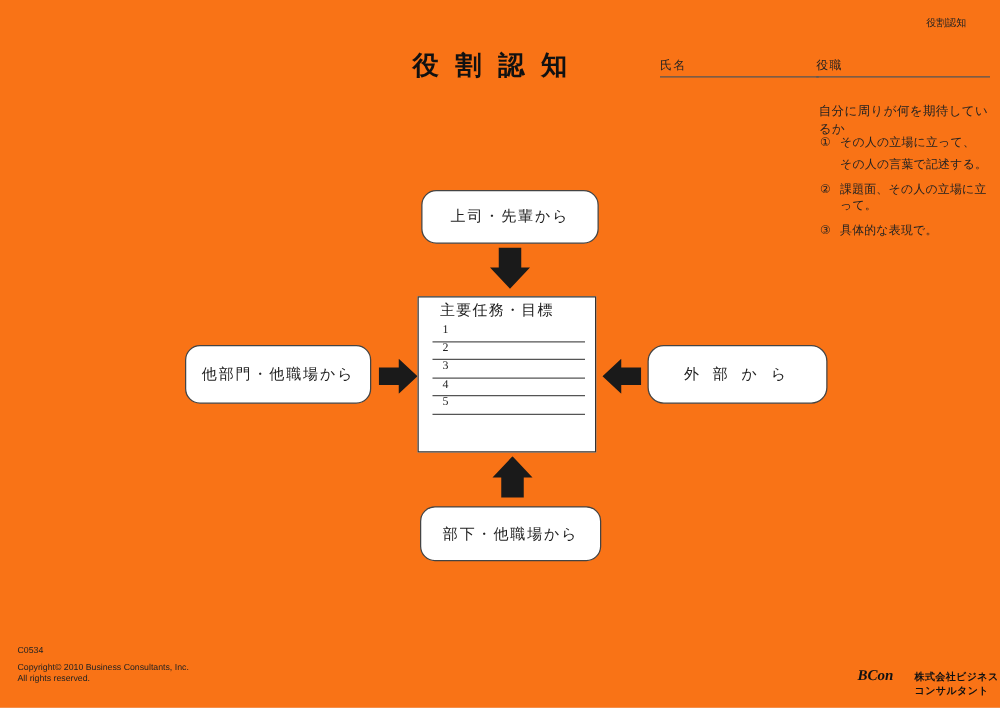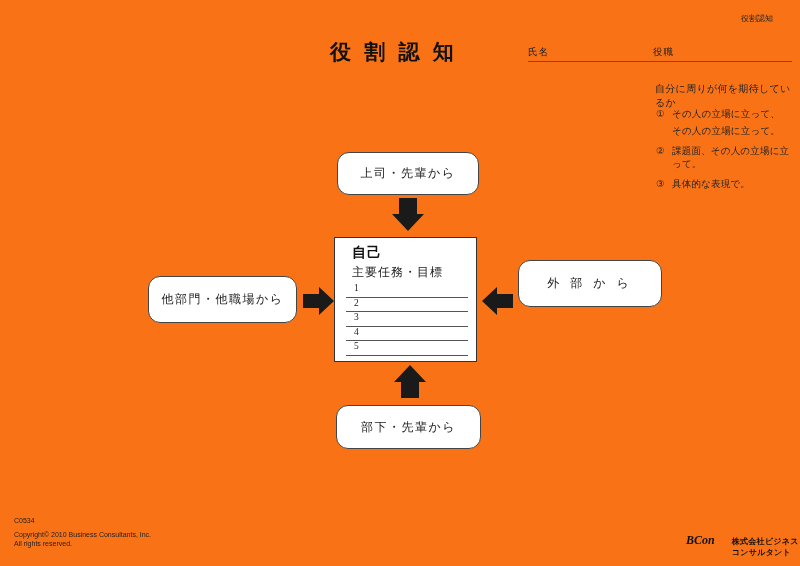--- a/index.html
+++ b/index.html
@@ -51,21 +51,21 @@
   .rbox{
     border:1.3px solid #444;
     border-radius:12px;
     display:flex;align-items:center;justify-content:center;
     font-size:12px;color:#222;
     letter-spacing:1.5px;
     background:#fff;
   }
   .box-top{left:337px;top:152px;width:140px;height:41px;}
   .box-left{left:148px;top:276px;width:147px;height:45px;}
-  .box-right{left:518px;top:260px;width:142px;height:45px;letter-spacing:4px;}
+  .box-right{left:518px;top:276px;width:142px;height:45px;letter-spacing:4px;border-radius:13px;}
   .box-bottom{left:336px;top:405px;width:143px;height:42px;}
 
   
   .center-box{
     left:334px;top:237px;width:143px;height:125px;
     border:1.5px solid #333;
     background:#fff;
     box-sizing:border-box;
   }
   .center-title{
@@ -129,57 +129,56 @@
   <div class="abs field field-role">
     <span class="lbl">役職</span>
   </div>
 
   <div class="abs instr-lead">自分に周りが何を期待しているか</div>
   <div class="abs instr-list">
     <div class="instr-item">
       <div class="instr-num">①</div>
       <div class="instr-lines">
         <div>その人の立場に立って、</div>
-        <div>その人の立場に立って。</div>
+        <div>その人の言葉で記述する。</div>
       </div>
     </div>
     <div class="instr-item">
       <div class="instr-num">②</div>
       <div class="instr-lines">
         <div>課題面、その人の立場に立って。</div>
       </div>
     </div>
     <div class="instr-item">
       <div class="instr-num">③</div>
       <div class="instr-lines">
         <div>具体的な表現で。</div>
       </div>
     </div>
   </div>
 
   <div class="abs rbox box-top">上司・先輩から</div>
   <div class="abs rbox box-left">他部門・他職場から</div>
   <div class="abs rbox box-right">外 部 か ら</div>
-  <div class="abs rbox box-bottom">部下・先輩から</div>
+  <div class="abs rbox box-bottom">部下・他職場から</div>
 
   <svg class="abs arrow-svg" style="left:391px;top:198px;" width="34" height="34" viewBox="0 0 34 34">
     <polygon points="8,0 26,0 26,16 33,16 17,33 1,16 8,16" fill="#1a1a1a"></polygon>
   </svg>
   <svg class="abs arrow-svg" style="left:303px;top:287px;" width="32" height="28" viewBox="0 0 32 28">
     <polygon points="0,7 16,7 16,0 31,14 16,28 16,21 0,21" fill="#1a1a1a"></polygon>
   </svg>
   <svg class="abs arrow-svg" style="left:481px;top:287px;" width="32" height="28" viewBox="0 0 32 28">
     <polygon points="32,7 16,7 16,0 1,14 16,28 16,21 32,21" fill="#1a1a1a"></polygon>
   </svg>
   <svg class="abs arrow-svg" style="left:393px;top:365px;" width="34" height="34" viewBox="0 0 34 34">
     <polygon points="17,0 33,17 26,17 26,33 8,33 8,17 1,17" fill="#1a1a1a"></polygon>
   </svg>
 
   <div class="abs center-box">
-    <div class="center-title">自己</div>
     <div class="center-subtitle">主要任務・目標</div>
     <div class="center-rows">
       <div class="center-row">1</div>
       <div class="center-row">2</div>
       <div class="center-row">3</div>
       <div class="center-row">4</div>
       <div class="center-row">5</div>
     </div>
   </div>
 

